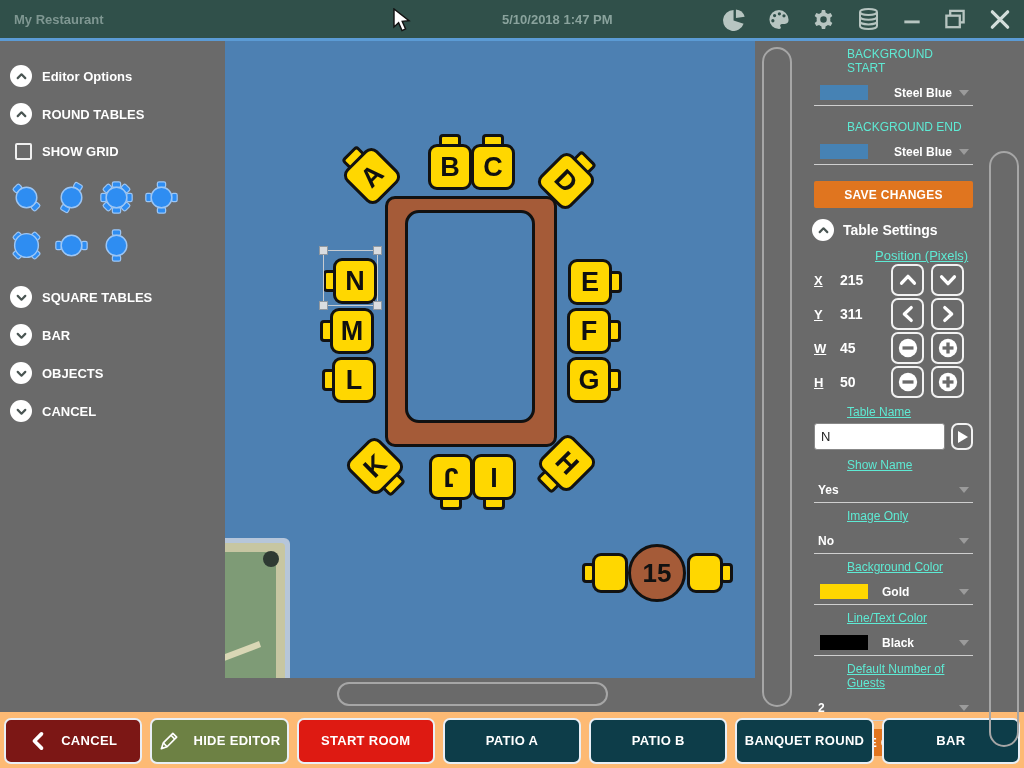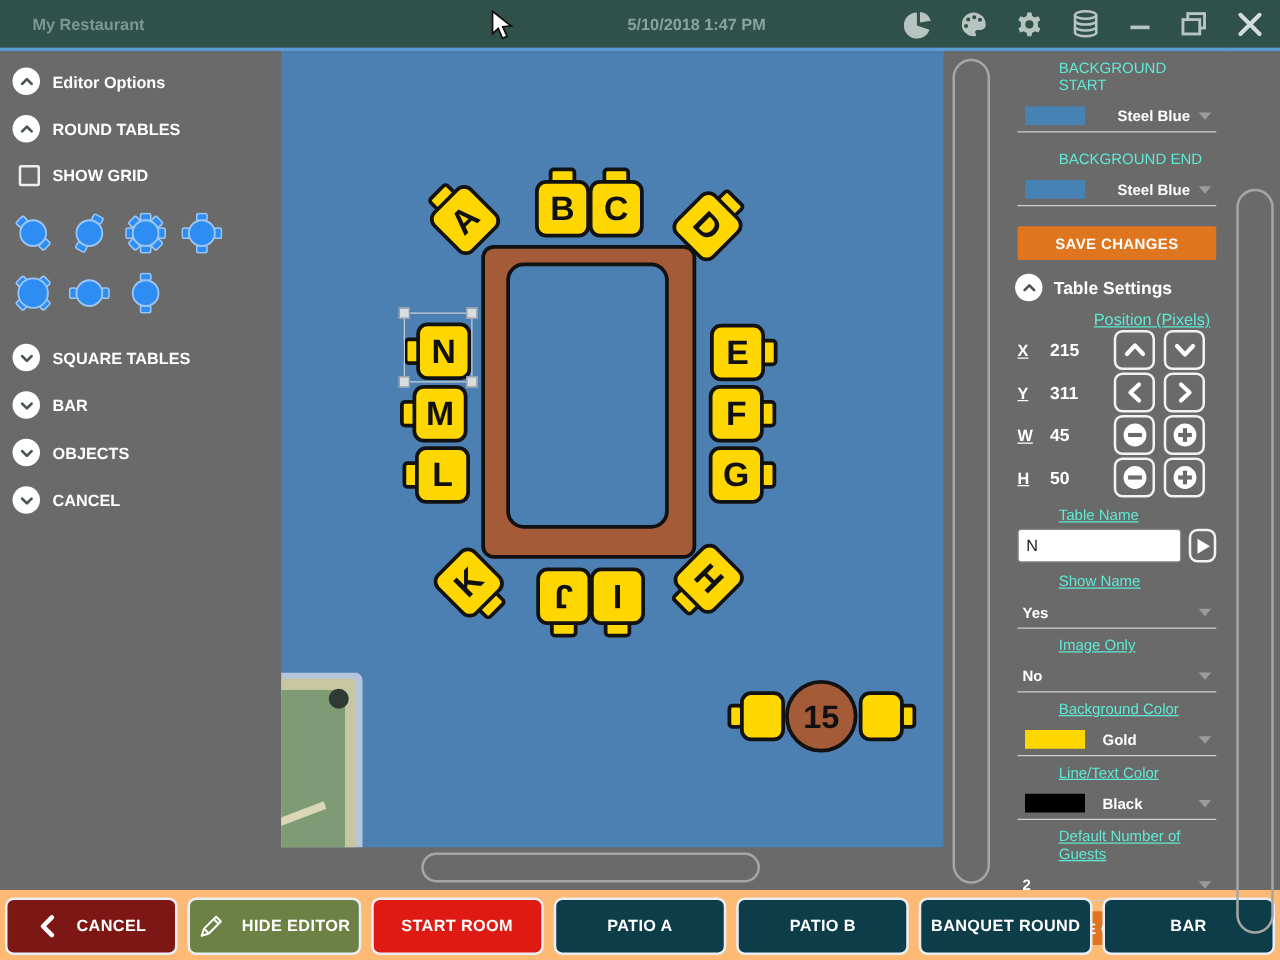--- a/index.html
+++ b/index.html
@@ -1,29 +1,29 @@
 <!DOCTYPE html>
 <html><head>
 <meta charset="utf-8">
 <style>
   * { margin:0; padding:0; box-sizing:border-box; }
   html,body { width:1024px; height:768px; overflow:hidden; }
   body { font-family:"Liberation Sans", sans-serif; background:#6a6a6a; position:relative; }
 
   
   #titlebar { height:38px; background:#30504a; display:flex; align-items:center; position:relative; }
-  #app-title { color:#7f9792; font-size:13px; font-weight:bold; padding-left:26px; }
+  #app-title { color:#7f9792; font-size:13px; font-weight:bold; padding-left:14px; }
   #titlebar-datetime { position:absolute; left:502px; color:#8aa39d; font-size:13px; font-weight:bold; }
   #titlebar-icons { margin-left:auto; display:flex; align-items:center; gap:21px; padding-right:12px; }
   #titlebar-icons svg { display:block; }
   #accent-line { height:3px; background:#5b9bd5; }
 
   
   #main { display:flex; height:671px; }
-  #left-sidebar { width:225px; background:#6a6a6a; padding-top:5px; flex:none; }
+  #left-sidebar { width:225px; background:#6a6a6a; padding-top:16px; flex:none; }
   #center-col { width:530px; flex:none; display:flex; flex-direction:column; }
   #canvas { position:relative; width:530px; height:637px; background:#4d80b2; overflow:hidden; }
   #h-strip { height:34px; background:#6a6a6a; position:relative; }
   #h-scroll-thumb { position:absolute; left:112px; top:4px; width:271px; height:24px; border:2.5px solid #a6a6a6; border-radius:12px; }
   #left-gutter { width:45px; flex:none; background:#6a6a6a; position:relative; }
   #canvas-v-scroll { position:absolute; left:7px; top:6px; width:30px; height:660px; border:2.5px solid #a6a6a6; border-radius:15px; }
   #panel { width:185px; flex:none; background:#6a6a6a; padding:6px 12px 0 14px; color:#fff; }
   #right-gutter { width:39px; flex:none; background:#6a6a6a; position:relative; }
   #panel-v-scroll { position:absolute; left:4px; top:110px; width:30px; height:596px; border:2.5px solid #a6a6a6; border-radius:15px; }
 

